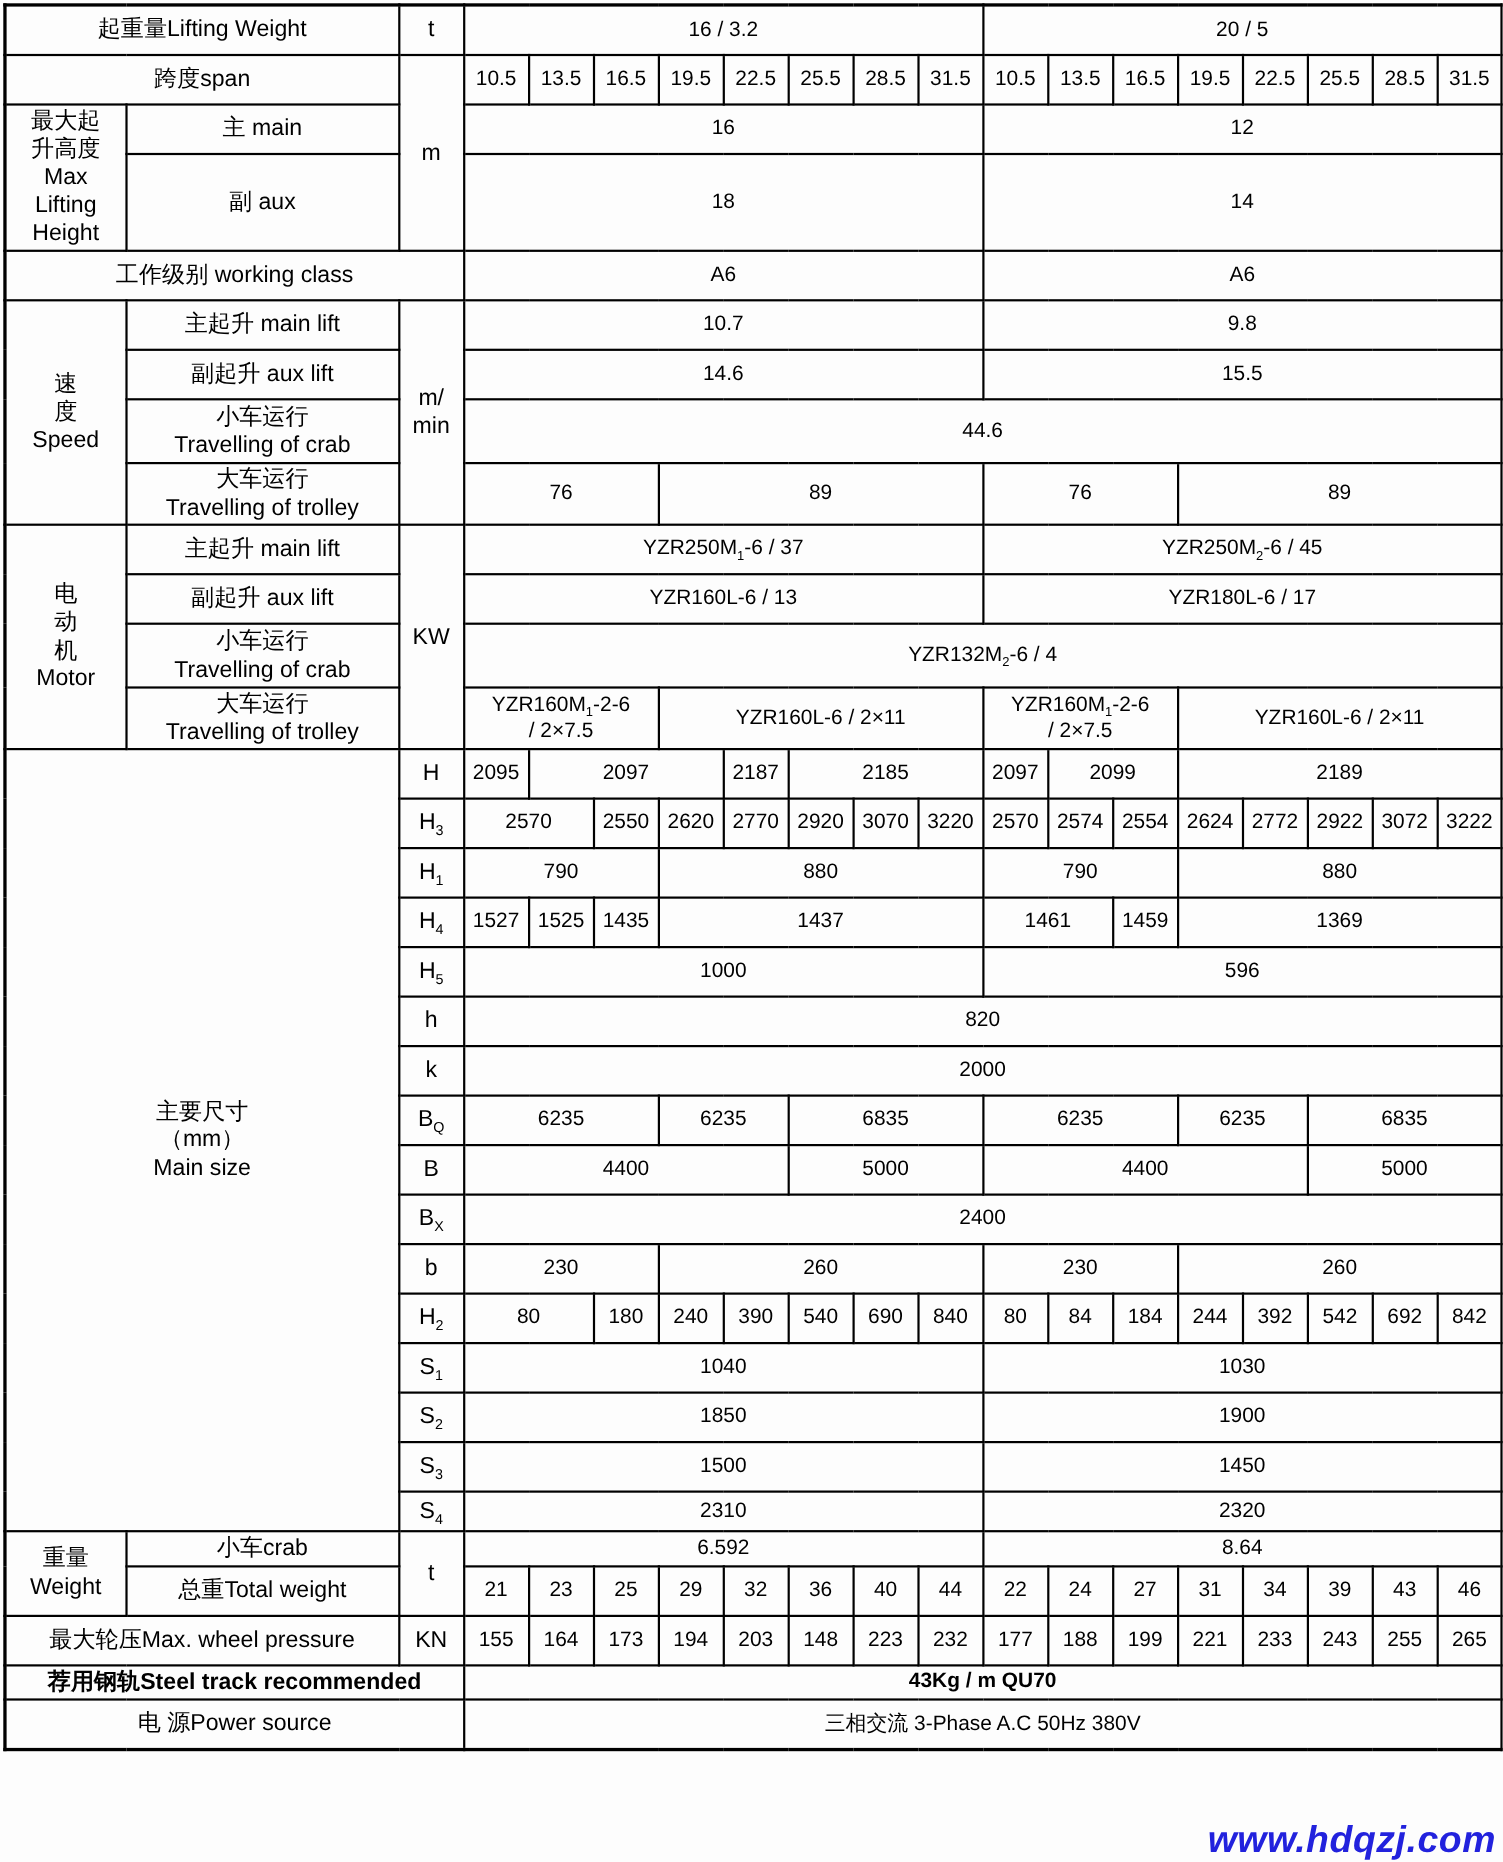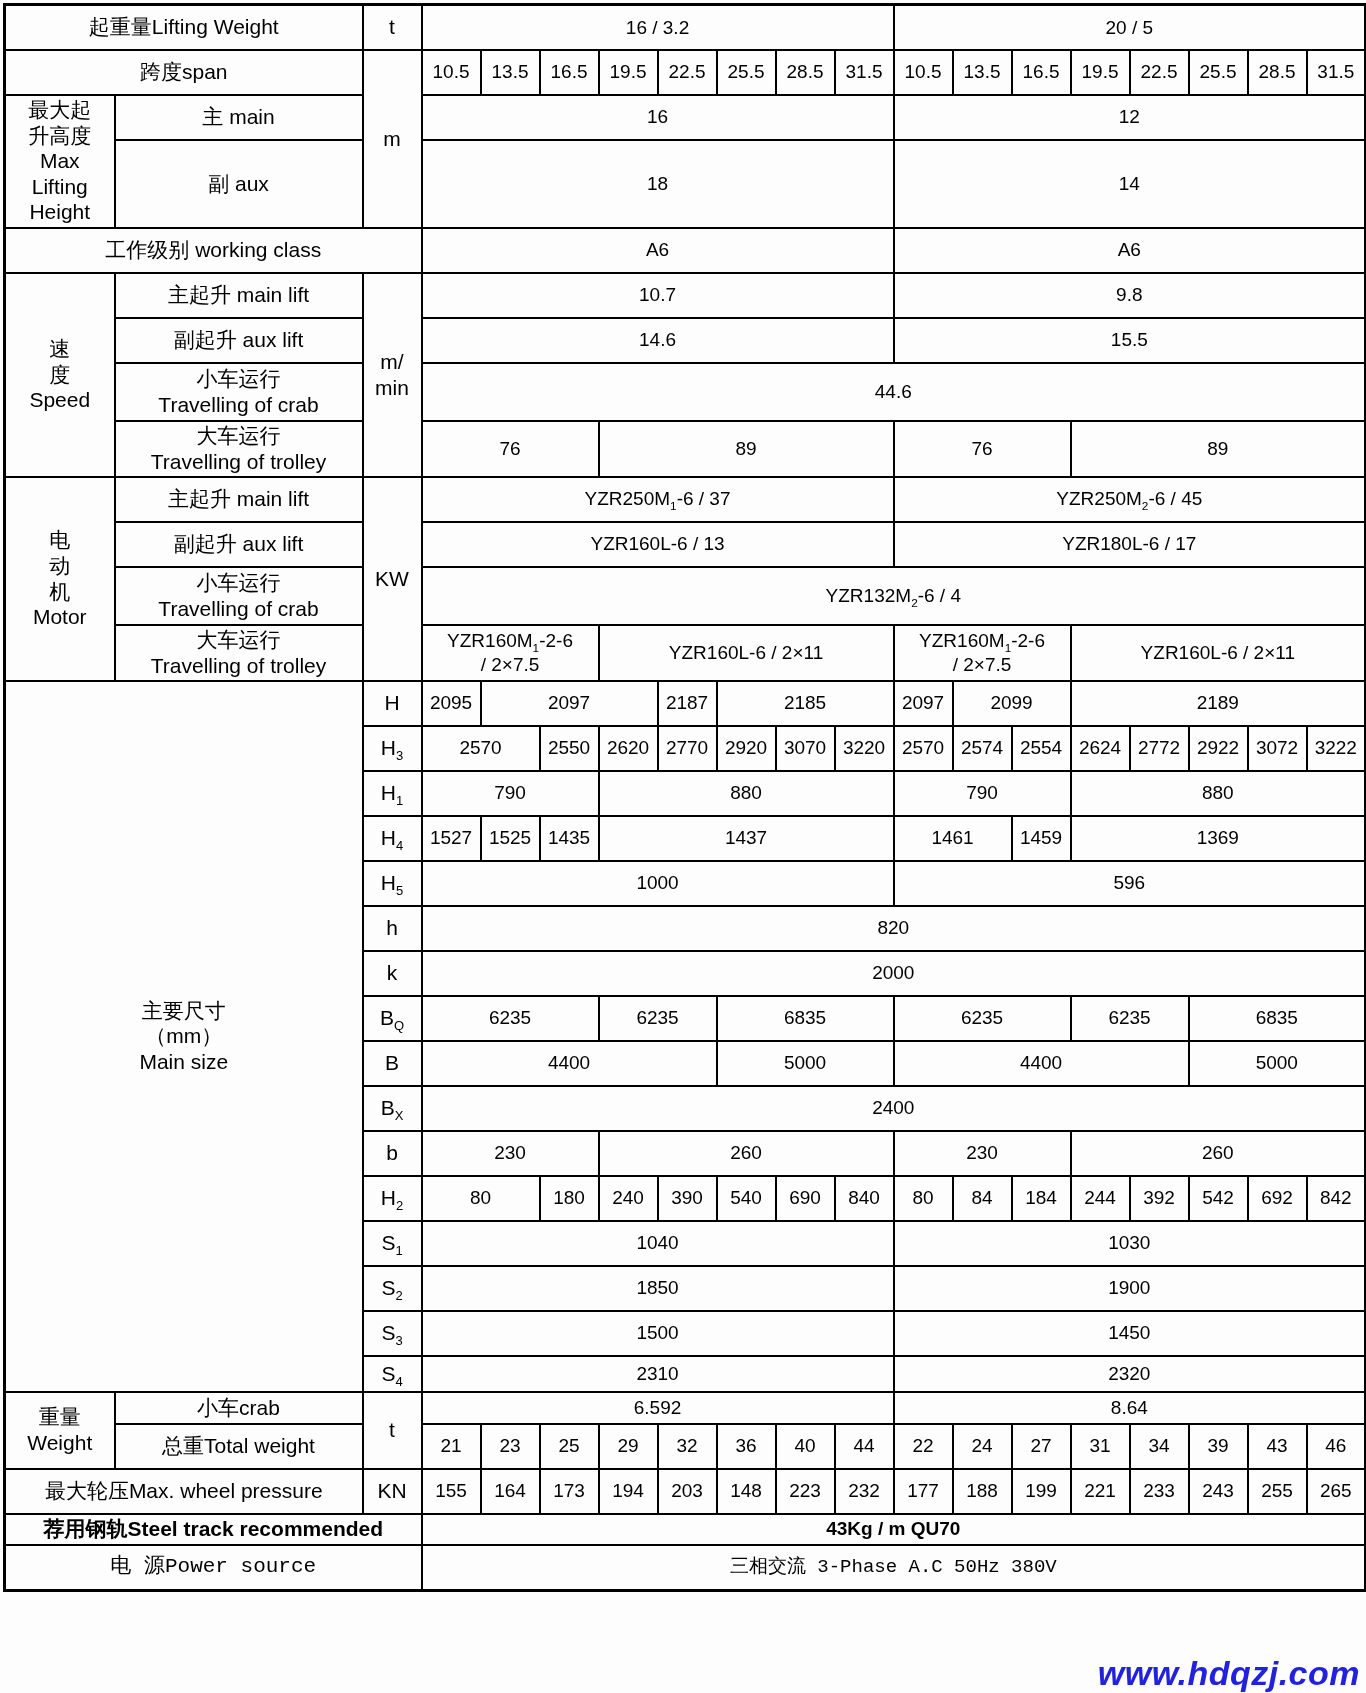--- a/index.html
+++ b/index.html
@@ -329,20 +329,20 @@
         <td>221</td>
         <td>233</td>
         <td>243</td>
         <td>255</td>
         <td>265</td>
       </tr>
       <tr style="height: 31px; font-weight: bold;">
         <td colspan="3" class="lbl">荐用钢轨Steel track recommended</td>
         <td colspan="16">43Kg / m QU70</td>
       </tr>
-      <tr style="height: 46px; font-family: Liberation Mono, monospace;">
+      <tr style="height: 46px;">
         <td colspan="3" class="lbl">电  源Power source</td>
         <td colspan="16">三相交流  3-Phase  A.C  50Hz 380V</td>
       </tr>
     </tbody>
 </table>
 
 <div class="watermark" style="color: rgb(34, 34, 221);">www.hdqzj.com</div>
 
 </body></html>

